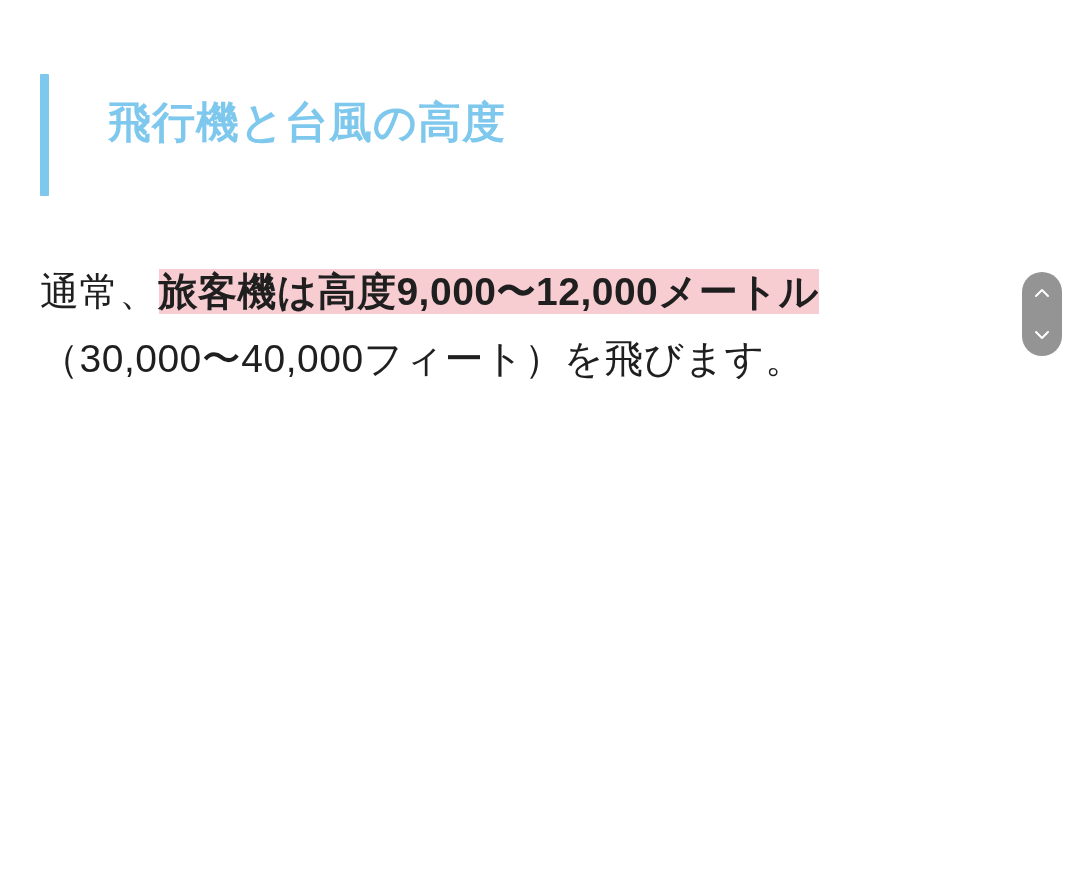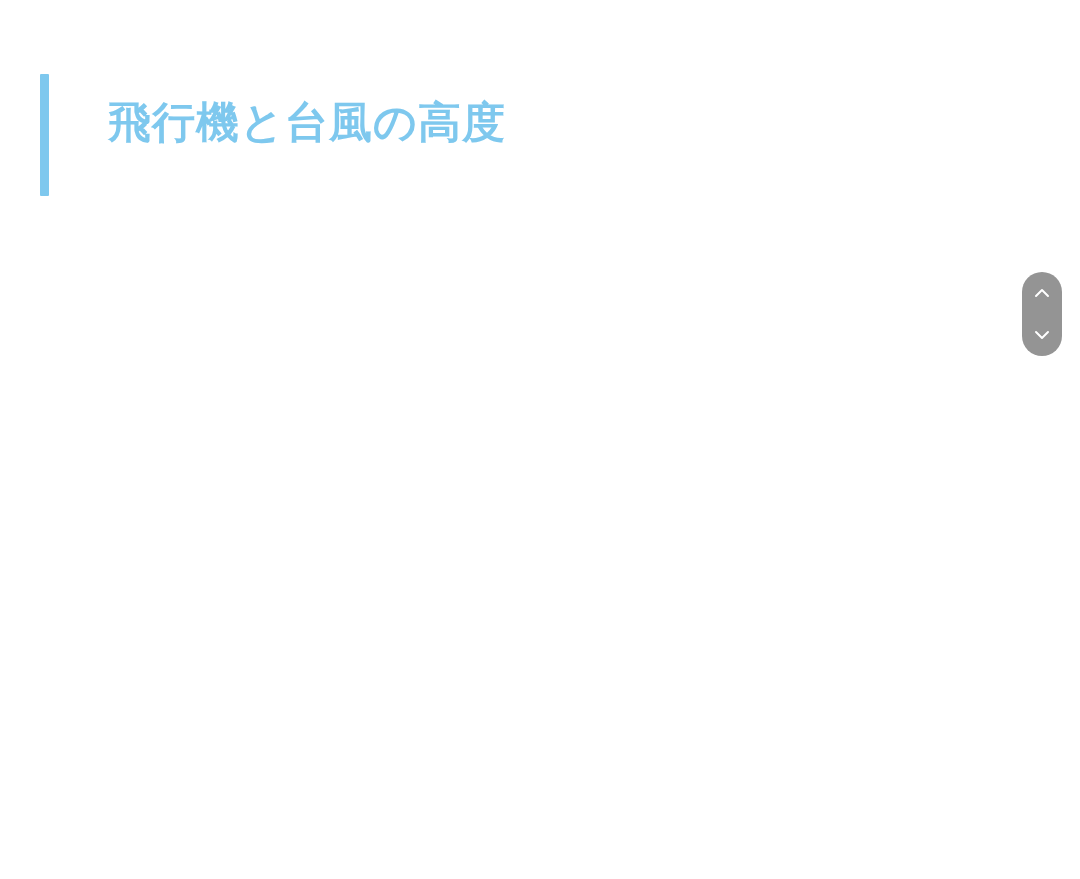--- a/index.html
+++ b/index.html
@@ -99,20 +99,23 @@
 </head>
 <body>
 
 <div class="page">
 
   <div class="heading-wrap">
     <span class="heading-bar"></span>
     <h1 class="heading-text">飛行機と台風の高度</h1>
   </div>
 
+  <p class="para first">
+    <span>通常、</span><span class="hl">旅客機は高度9,000〜12,000メートル</span><span>（30,000〜40,000フィート）を飛びます。</span>
+  </p>
 
 
   <div class="scroll-ctrl">
     <span class="chev">
       <svg width="20" height="20" viewBox="0 0 20 20" aria-hidden="true">
         <polyline points="4,13 10,7 16,13" fill="none" stroke="#ffffff" stroke-width="2" stroke-linecap="round" stroke-linejoin="round"></polyline>
       </svg>
     </span>
     <span class="chev">
       <svg width="20" height="20" viewBox="0 0 20 20" aria-hidden="true">

